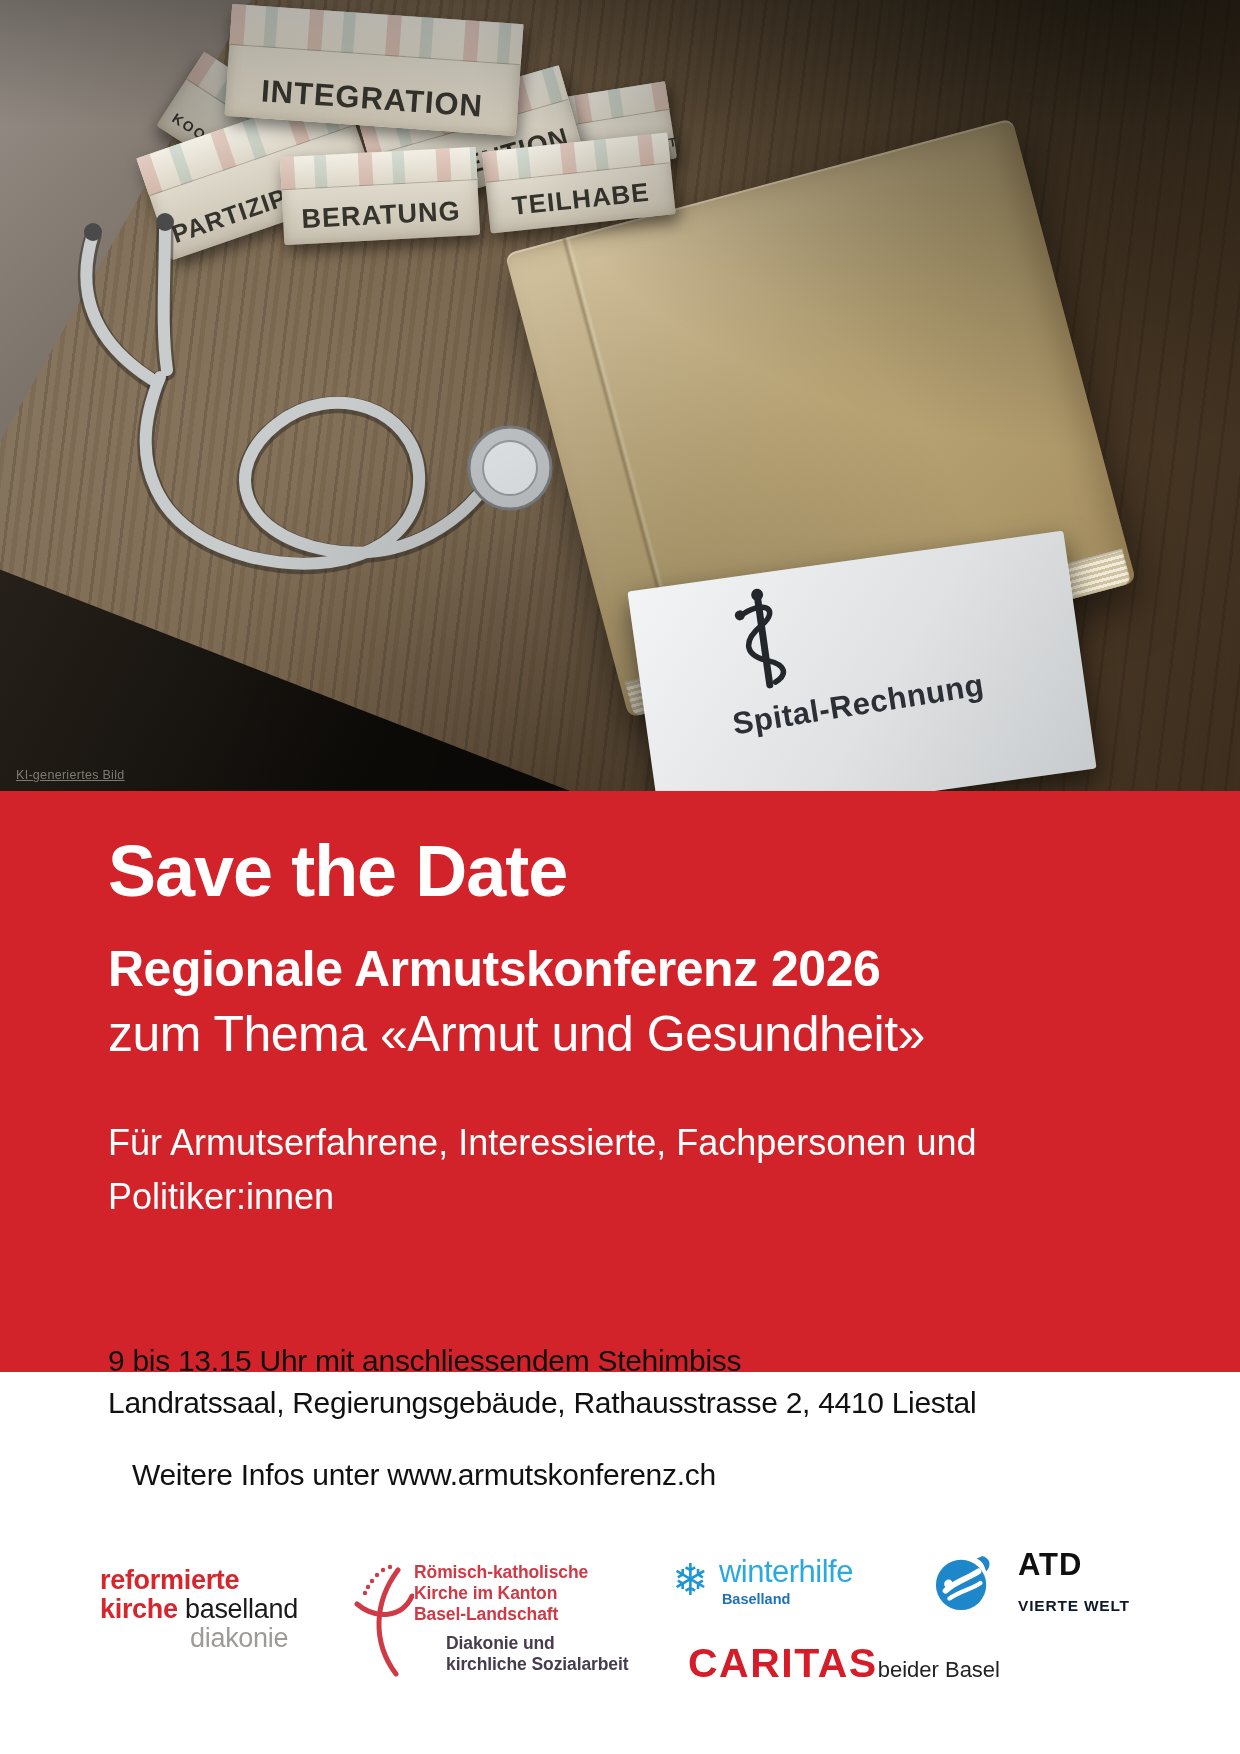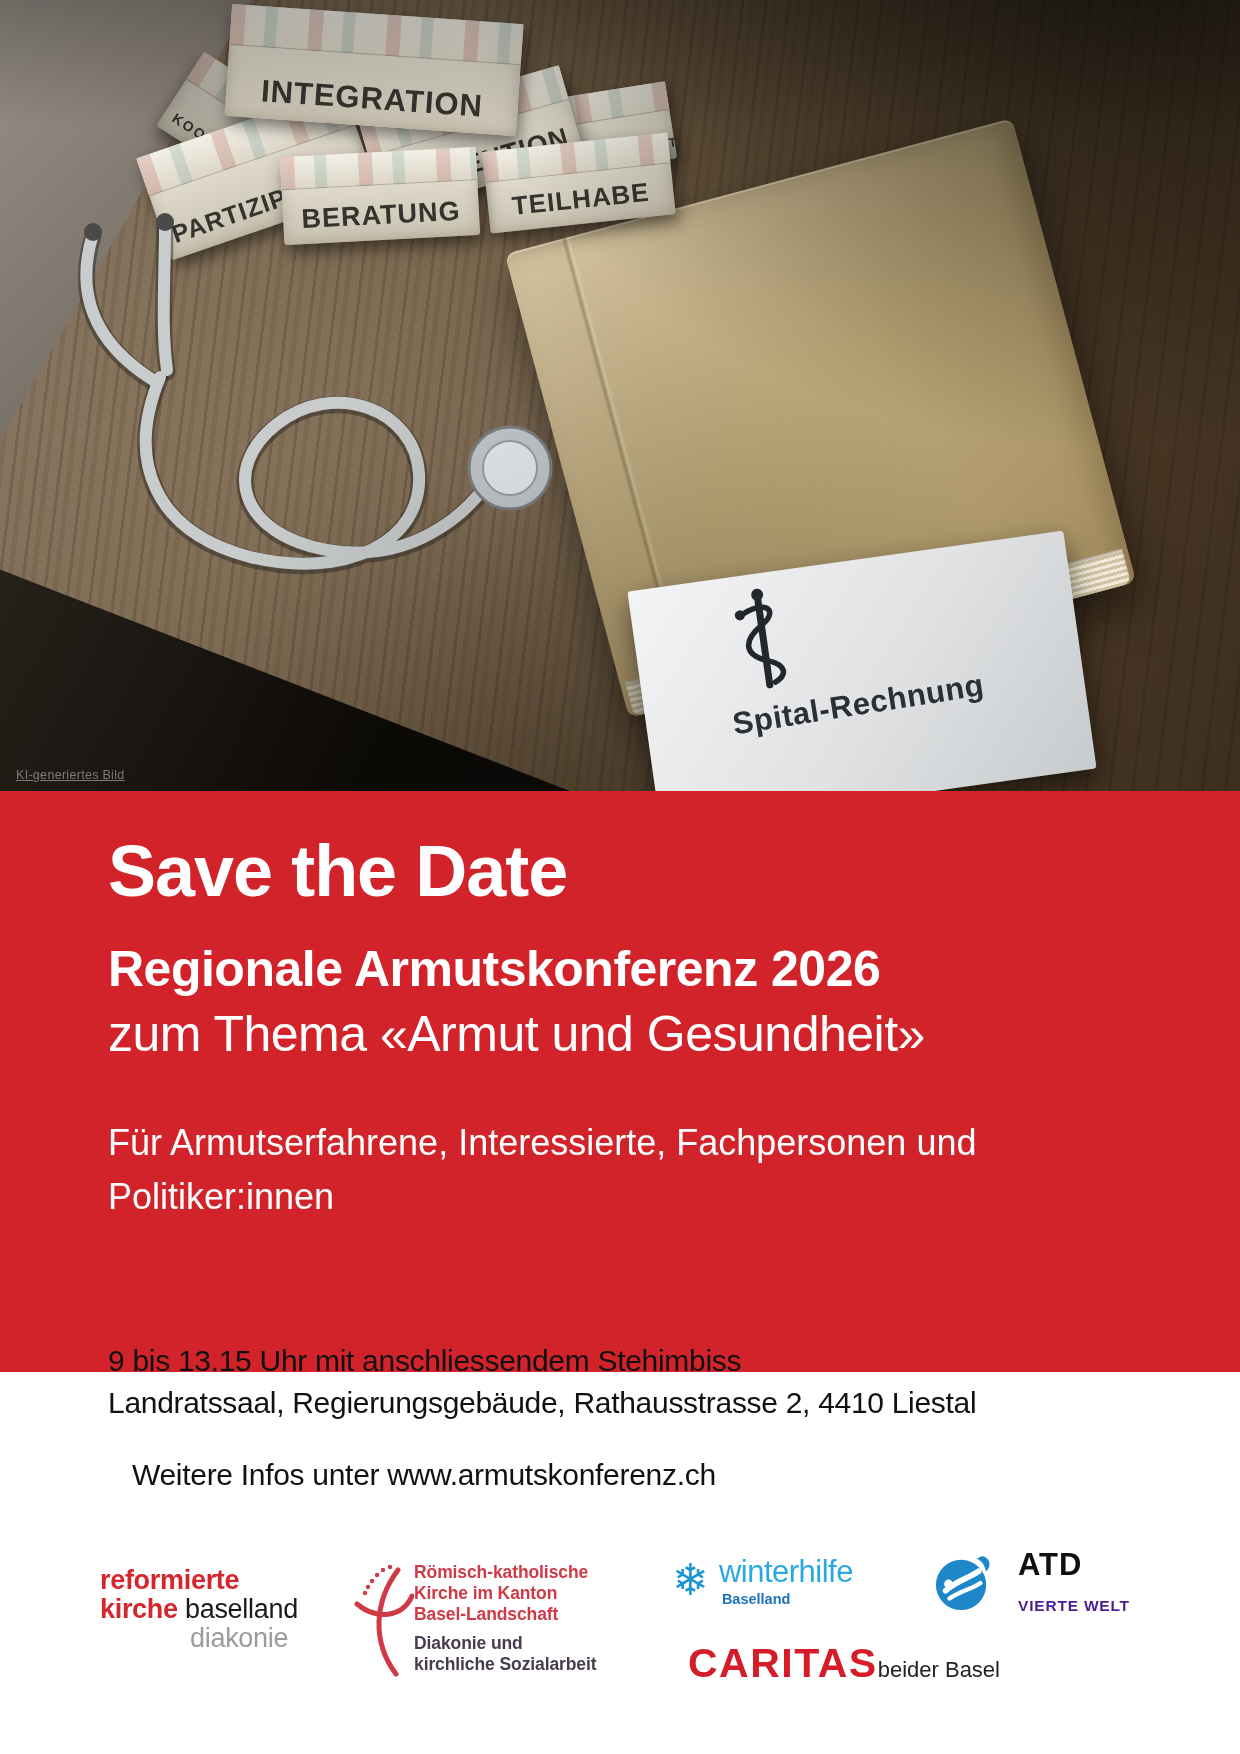--- a/index.html
+++ b/index.html
@@ -86,30 +86,30 @@
 
   
   .logo-ref{position:absolute;left:100px;top:1566px;font-size:27px;line-height:29px;letter-spacing:-0.3px;}
   .logo-ref .red{color:#d6262d;font-weight:700;}
   .logo-ref .blk{color:#1a1a1a;font-weight:400;}
   .logo-ref .gry{color:#9c9b99;font-weight:400;padding-left:90px;}
 
   .logo-rk{position:absolute;left:352px;top:1562px;display:flex;}
   .logo-rk .txt{font-size:17.5px;line-height:21px;font-weight:700;letter-spacing:-0.1px;}
   .logo-rk .red-group{color:#cf3a46;}
-  .logo-rk .dark-group{color:#473c4e;margin-top:8px;}
+  .logo-rk .dark-group{color:#473c4e;margin-top:8px;margin-left:32px;}
 
   .logo-wh{position:absolute;left:672px;top:1556px;display:flex;gap:10px;align-items:flex-start;}
   .logo-wh .flake{font-family:"DejaVu Sans",sans-serif;font-size:44px;line-height:48px;color:#1e96d2;}
   .logo-wh .name{font-size:31px;line-height:32px;font-weight:500;color:#2aa9e0;letter-spacing:-0.5px;}
   .logo-wh .region{font-size:14.5px;font-weight:700;color:#1d71b8;margin-top:3px;margin-left:3px;}
 
   .logo-atd{position:absolute;left:934px;top:1550px;display:flex;gap:26px;align-items:center;}
   .logo-atd .name{font-size:31px;line-height:29px;font-weight:800;color:#101010;letter-spacing:1px;}
-  .logo-atd .sub{font-size:15.5px;font-weight:700;color:#4c1d95;letter-spacing:.8px;margin-top:18px;}
+  .logo-atd .sub{font-size:15.5px;font-weight:700;color:#0f172a;letter-spacing:.8px;margin-top:18px;}
 
   .logo-car{position:absolute;left:688px;top:1640px;display:flex;align-items:baseline;}
   .logo-car .name{font-size:41px;font-weight:800;color:#d51c29;letter-spacing:1.5px;}
   .logo-car .sub{font-size:22px;color:#222222;}
 </style>
 </head>
 <body>
 
 <div class="page">
 

